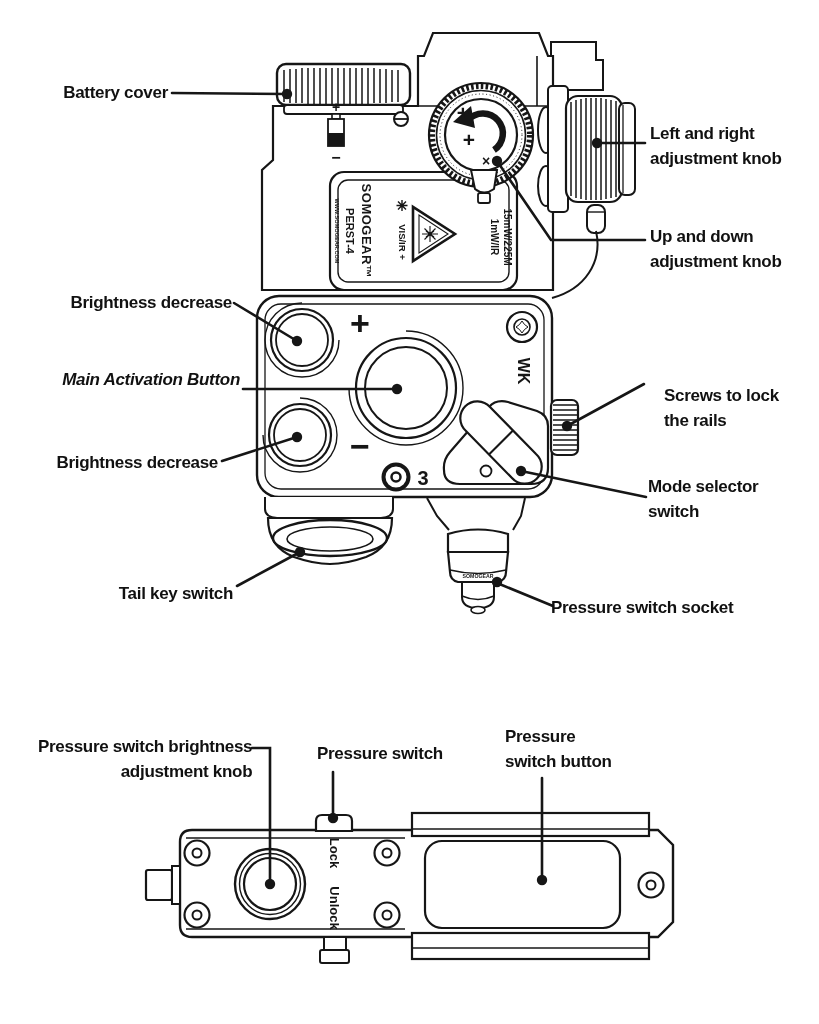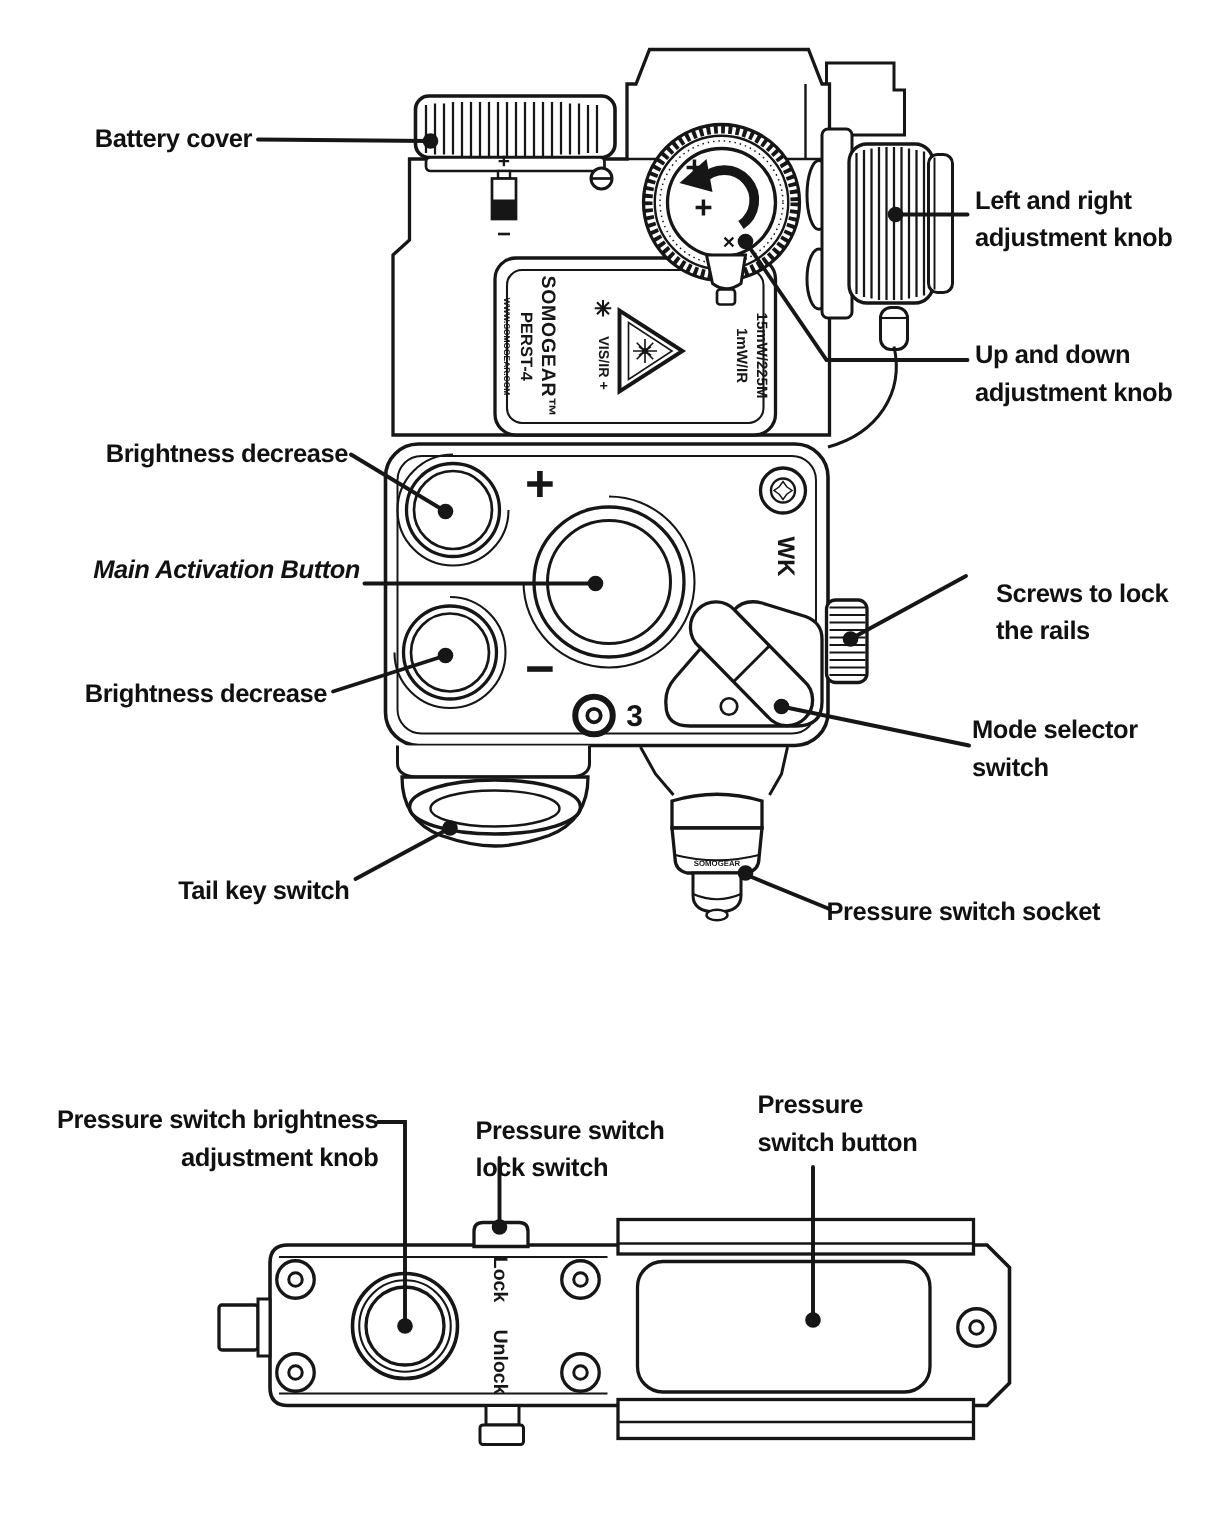--- a/index.html
+++ b/index.html
@@ -282,21 +282,20 @@
 
 <div class="lbl" style="left:551px;top:595px;text-align:center;">Pressure switch socket</div>
 
 <div class="lbl" style="left:38px;top:734px;text-align:right;">
   <div>Pressure switch brightness</div>
   <div>adjustment knob</div>
 </div>
 
 <div class="lbl" style="left:317px;top:741px;">
   <div>Pressure switch</div>
-  <div>lock switch</div>
 </div>
 
 <div class="lbl" style="left:505px;top:724px;">
   <div>Pressure</div>
   <div>switch button</div>
 </div>
 
 </div>
 
 </body></html>

